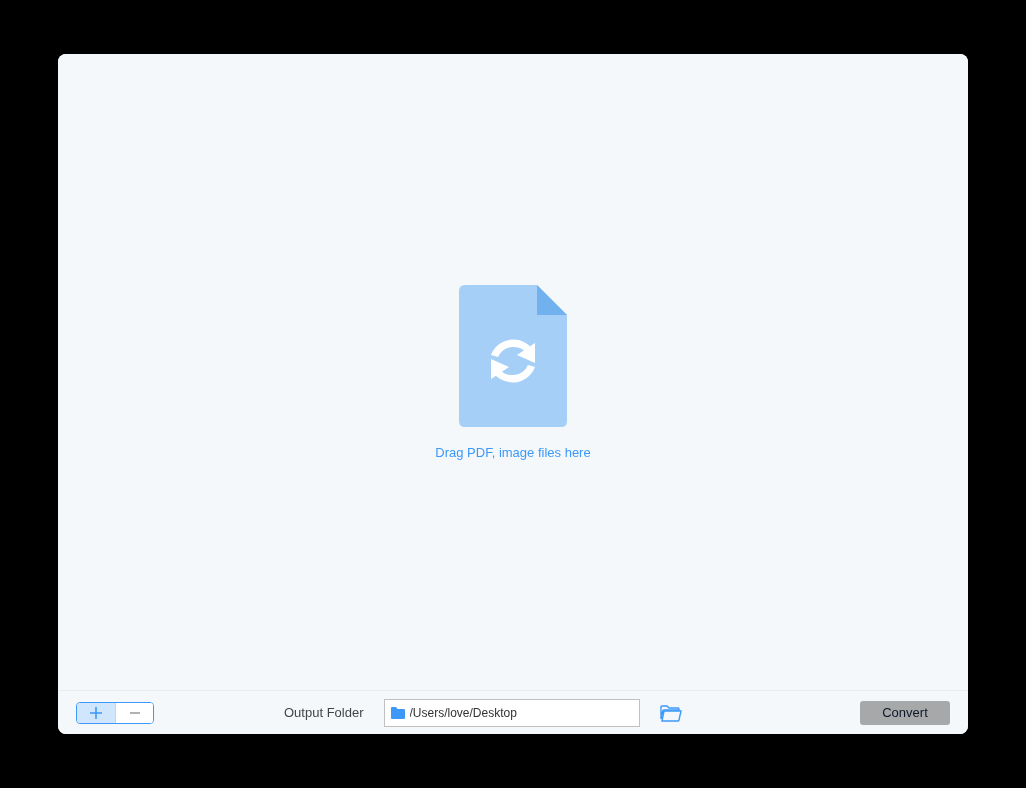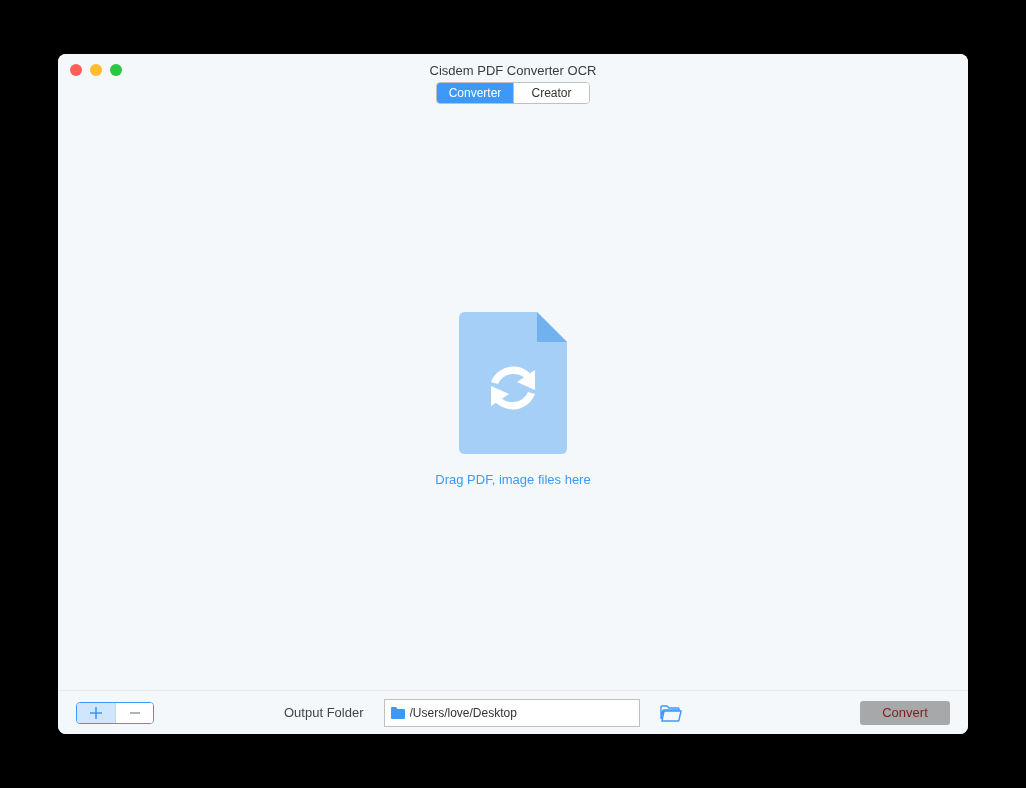--- a/index.html
+++ b/index.html
@@ -175,47 +175,35 @@
       height: 18px;
       cursor: pointer;
     }
     .spacer {
       flex: 1;
     }
     .convert-btn {
       width: 90px;
       height: 24px;
       background: #a6a8aa;
-      color: #7f1d1d;
+      color: #0f172a;
       border: none;
       border-radius: 3px;
       font-size: 13px;
       cursor: pointer;
       display: flex;
       align-items: center;
       justify-content: center;
       text-align: right;
     }
   </style>
 </head>
 <body>
 
 <div class="window">
-  <div class="titlebar">
-    <div class="traffic-lights">
-      <div class="traffic-light red"></div>
-      <div class="traffic-light yellow"></div>
-      <div class="traffic-light green"></div>
-    </div>
-    <div class="window-title">Cisdem PDF Converter OCR</div>
-    <div class="tab-switcher">
-      <div class="tab-item active">Converter</div>
-      <div class="tab-item">Creator</div>
-    </div>
-  </div>
 
   <div class="main-area">
     <div class="dropzone">
       <svg class="file-icon" viewBox="0 0 108 142">
         <path d="M 6 0 L 78 0 L 108 30 L 108 136 Q 108 142 102 142 L 6 142 Q 0 142 0 136 L 0 6 Q 0 0 6 0 Z" fill="#a6cff7"></path>
         <path d="M 78 0 L 108 30 L 78 30 Z" fill="#71b1ed"></path>
         <g transform="translate(54,76)">
           <path d="M -22 -6 A 24 24 0 0 1 22 -8 L 15 -6 A 17 17 0 0 0 -15 -4 Z" fill="#ffffff"></path>
           <path d="M 22 -18 L 22 2 L 4 -6 Z" fill="#ffffff"></path>
           <path d="M 22 6 A 24 24 0 0 1 -22 8 L -15 6 A 17 17 0 0 0 15 4 Z" fill="#ffffff"></path>

